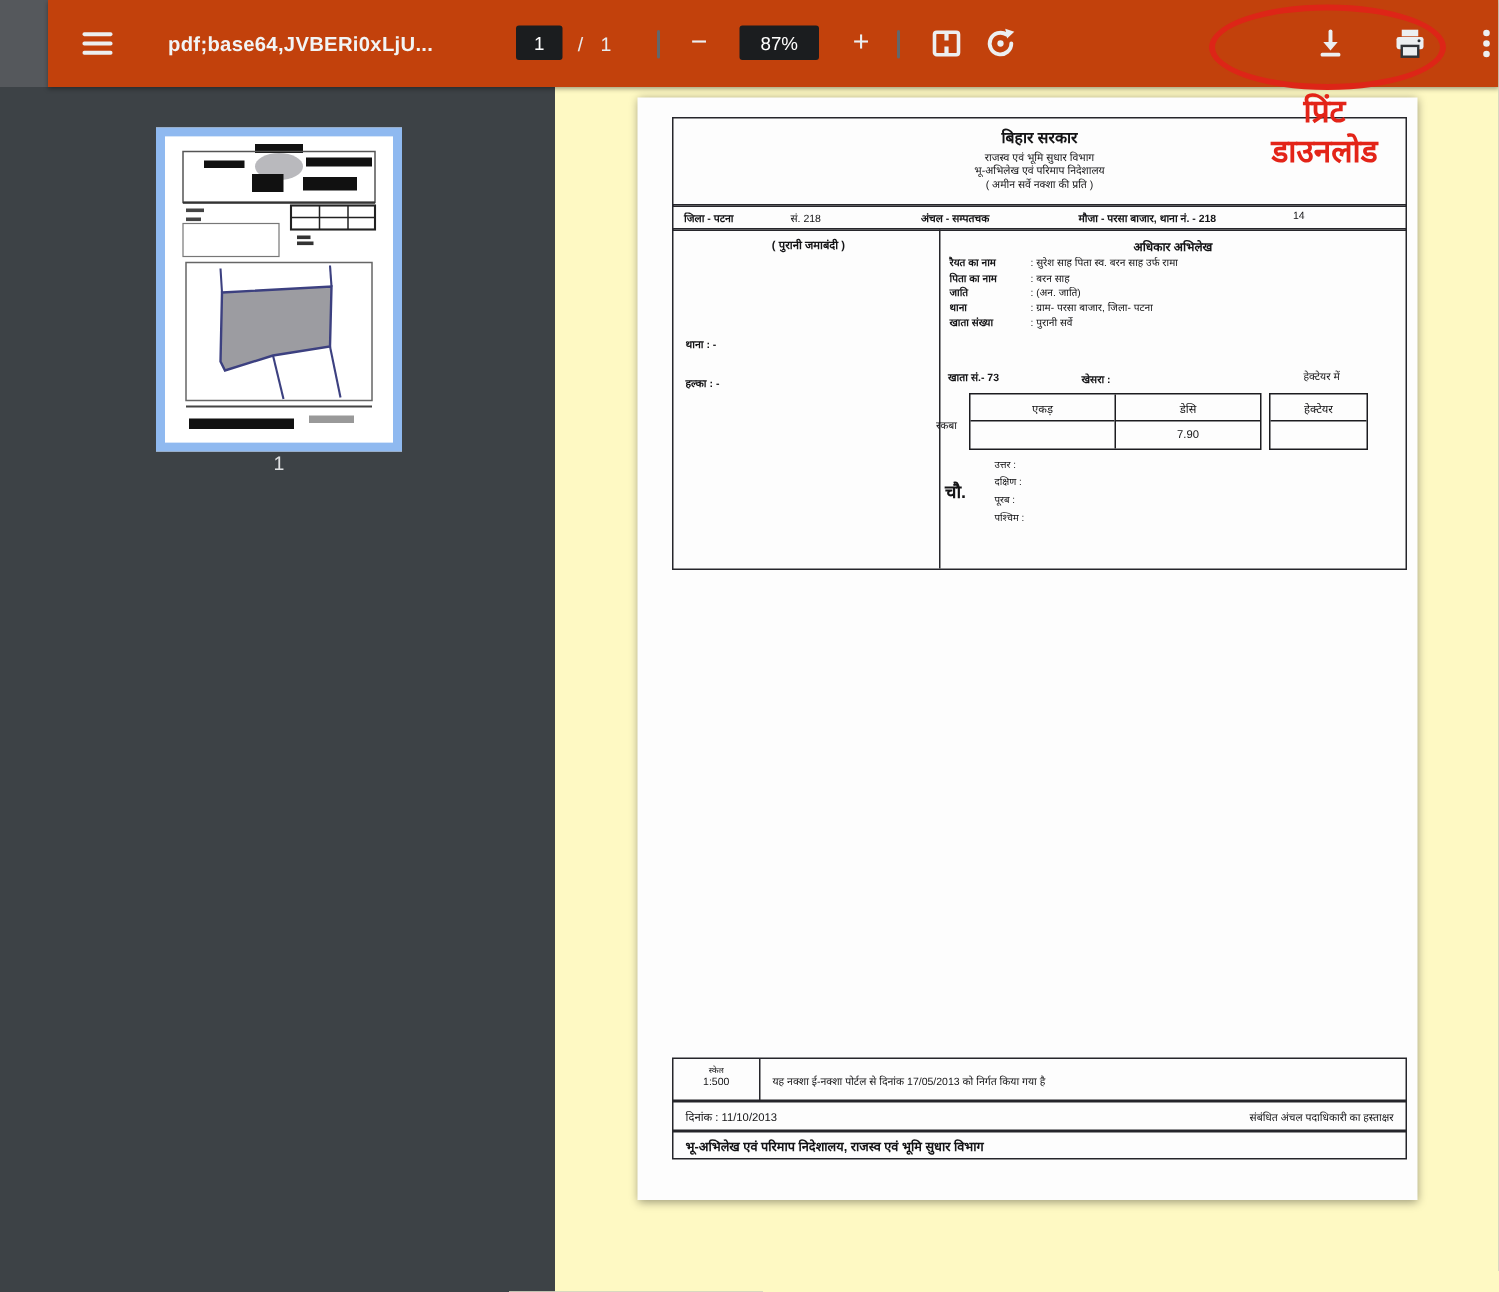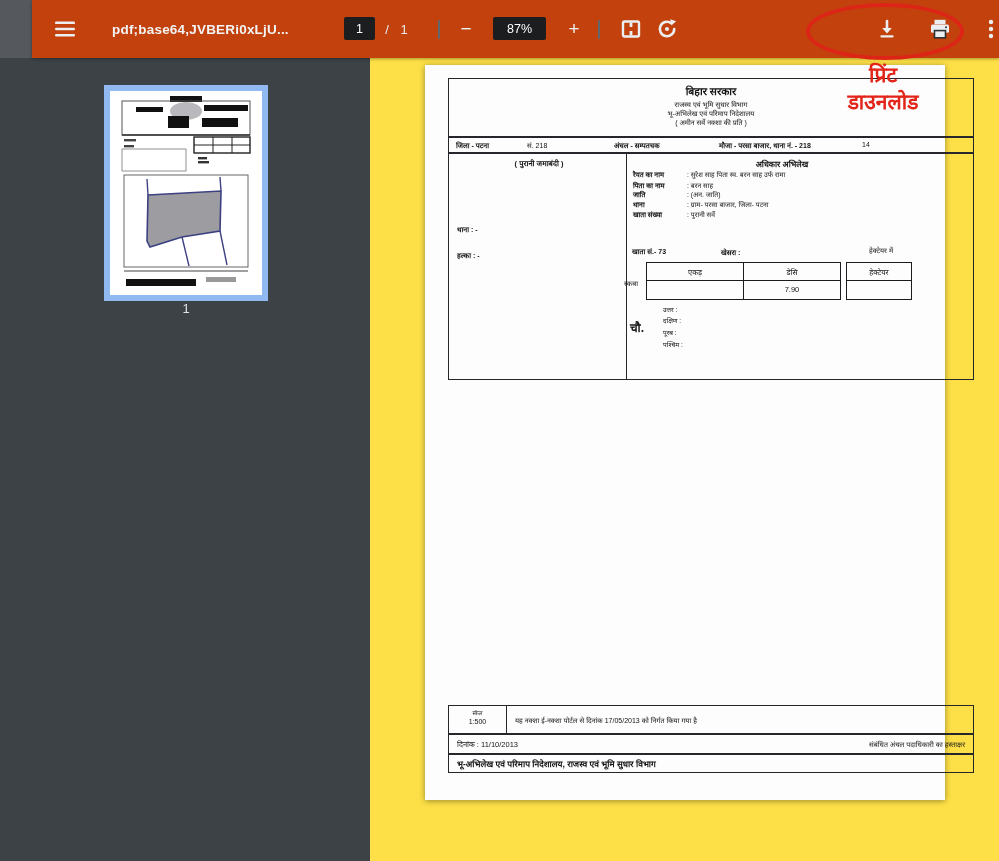--- a/index.html
+++ b/index.html
@@ -24,28 +24,28 @@
               color:#e32418;font-weight:bold;font-size:21px;line-height:27px;}
 
   
   .sidebar{position:absolute;top:58px;left:0;width:370px;height:803px;background:#3d4246;}
   .thumb{position:absolute;left:104px;top:27px;width:152px;height:204px;border:6px solid #8fb9f0;
          background:#fff;cursor:pointer;}
   .thumb-label{position:absolute;left:104px;top:243px;width:164px;text-align:center;
                color:#dfe1e3;font-size:13px;}
 
   
-  .main{position:absolute;top:58px;left:370px;width:629px;height:803px;background:#fde047;}
+  .main{position:absolute;top:58px;left:370px;width:629px;height:803px;background:#fef9c3;}
   .page{position:absolute;left:55px;top:7px;width:520px;height:735px;background:#fdfdfd;
         box-shadow:0 1px 6px rgba(0,0,0,.4);}
   .doc{position:absolute;left:0;top:0;width:520px;height:735px;filter:blur(.33px);color:#141416;}
   .abs{position:absolute;}
   .b{font-weight:bold;}
   .ctr{text-align:center;}
-  .box{border:1px solid #26262b;padding-left:36px;}
+  .box{border:1px solid #26262b;}
 
   .hdr-box{left:23px;top:13px;width:488px;height:58px;}
   .hdr1{left:0;top:5px;width:100%;font-size:10.5px;}
   .hdr2{left:0;top:21px;width:100%;font-size:7px;}
   .hdr3{left:0;top:30px;width:100%;font-size:7px;}
   .hdr4{left:0;top:39px;width:100%;font-size:7px;}
 
   .info-row{left:23px;top:71px;width:488px;height:16px;font-size:7px;}
   .info-row span{position:absolute;top:4px;white-space:nowrap;}
 

